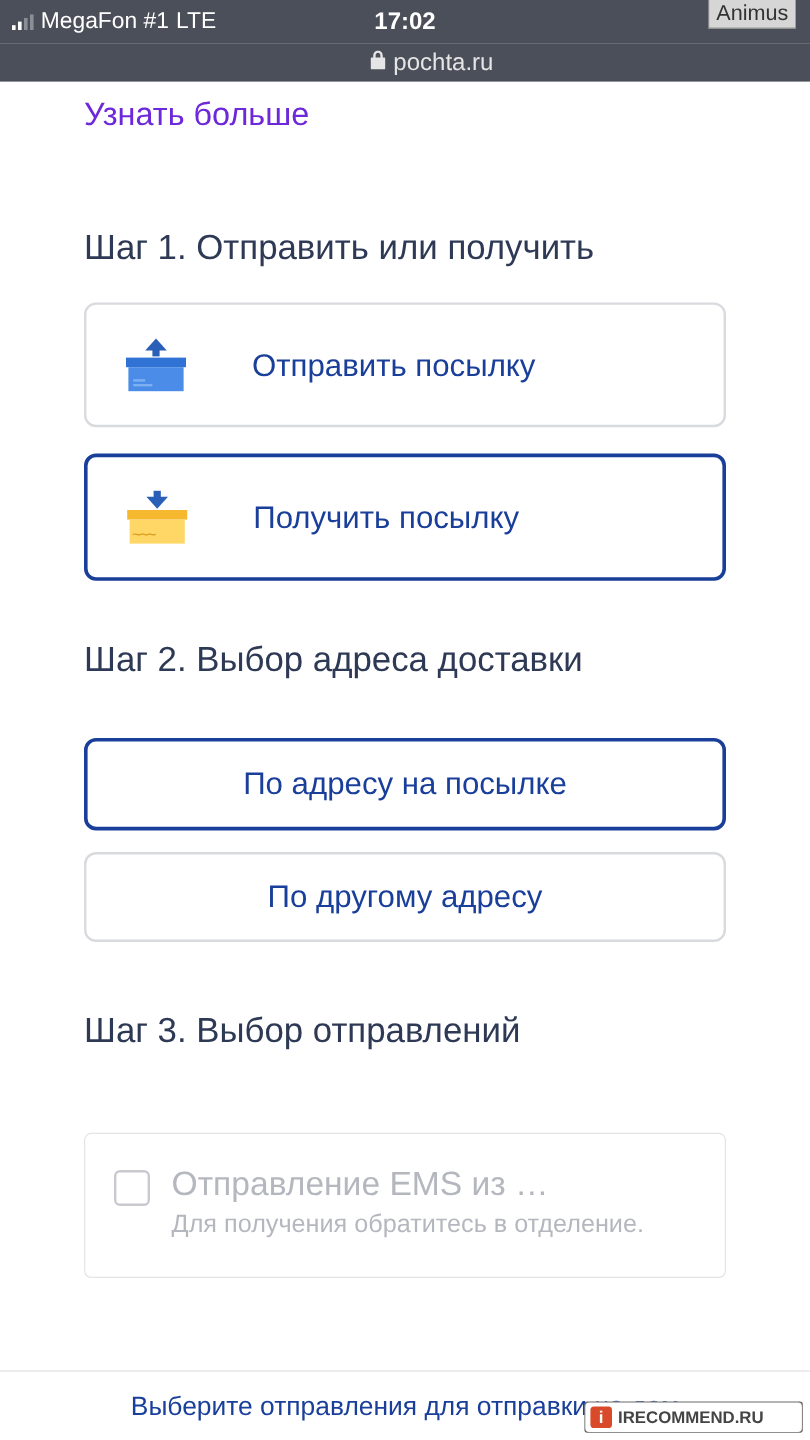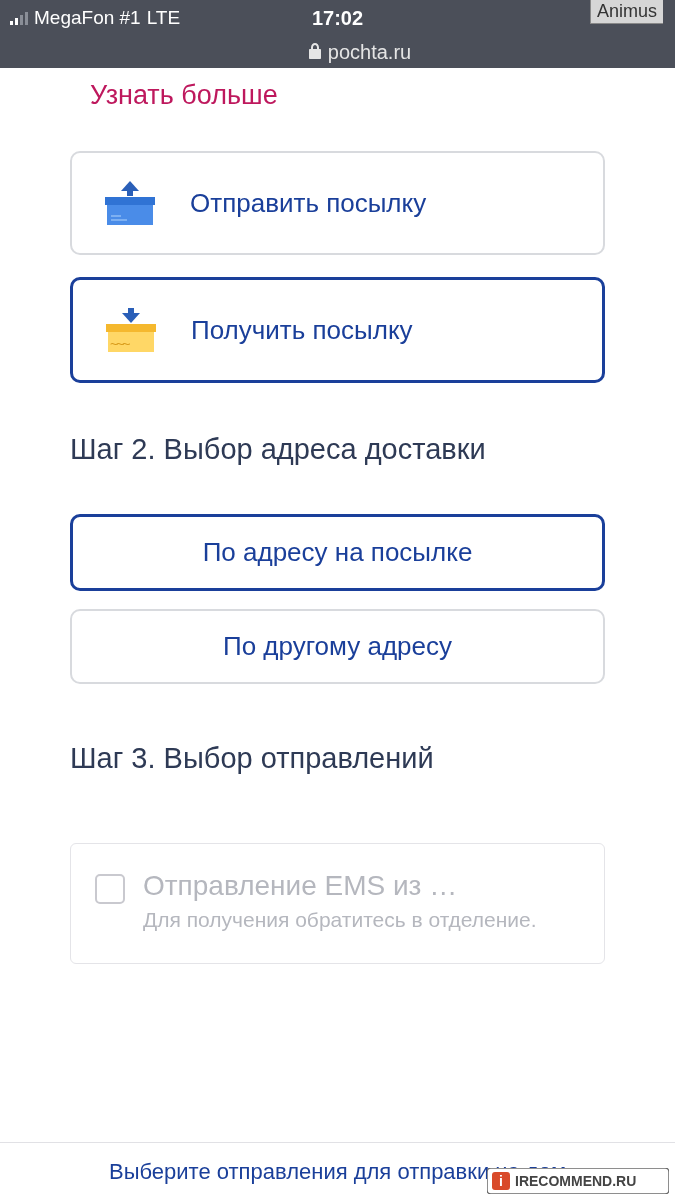--- a/index.html
+++ b/index.html
@@ -94,44 +94,43 @@
     .lock-icon svg {
       width: 14px;
       height: 16px;
       fill: #e5e5e5;
     }
     
     .content {
       padding: 8px 70px 0 70px;
     }
     .learn-more {
-      color: #be185d;
+      color: #6d28d9;
       font-size: 27px;
       font-weight: 500;
       padding: 4px 0 40px 0;
-      margin-left: 20px;
     }
     .step-title {
       color: #2e3a55;
       font-size: 29px;
       font-weight: 500;
       margin-bottom: 28px;
       margin-top: 50px;
     }
     .step-title.first {
       margin-top: 40px;
     }
     .option-card {
       width: 100%;
       border: 2px solid #d8dade;
       border-radius: 10px;
       padding: 26px 20px;
       display: flex;
       align-items: center;
-      gap: 32px;
+      gap: 52px;
       margin-bottom: 22px;
       cursor: pointer;
       background: #fff;
     }
     .option-card.selected {
       border: 3px solid #1a3f9a;
     }
     .option-card .icon-wrap {
       width: 56px;
       height: 48px;
@@ -366,20 +365,21 @@
     <svg viewBox="0 0 14 16">
         <path d="M11 6V4.5C11 2 9.2 0 7 0S3 2 3 4.5V6H2c-.6 0-1 .4-1 1v8c0 .6.4 1 1 1h10c.6 0 1-.4 1-1V7c0-.6-.4-1-1-1h-1zM5 4.5C5 3.1 5.9 2 7 2s2 1.1 2 2.5V6H5V4.5z"></path>
       </svg>
   </span>
   <span>pochta.ru</span>
 </div>
 
 <div class="content">
   <div class="learn-more">Узнать больше</div>
 
+  <div class="step-title first">Шаг 1. Отправить или получить</div>
 
   <div class="option-card">
     <div class="icon-wrap">
       <div class="box-send">
         <div class="arrow"></div>
         <div class="stem"></div>
         <div class="lid"></div>
         <div class="body"></div>
         <div class="line1"></div>
         <div class="line2"></div>

